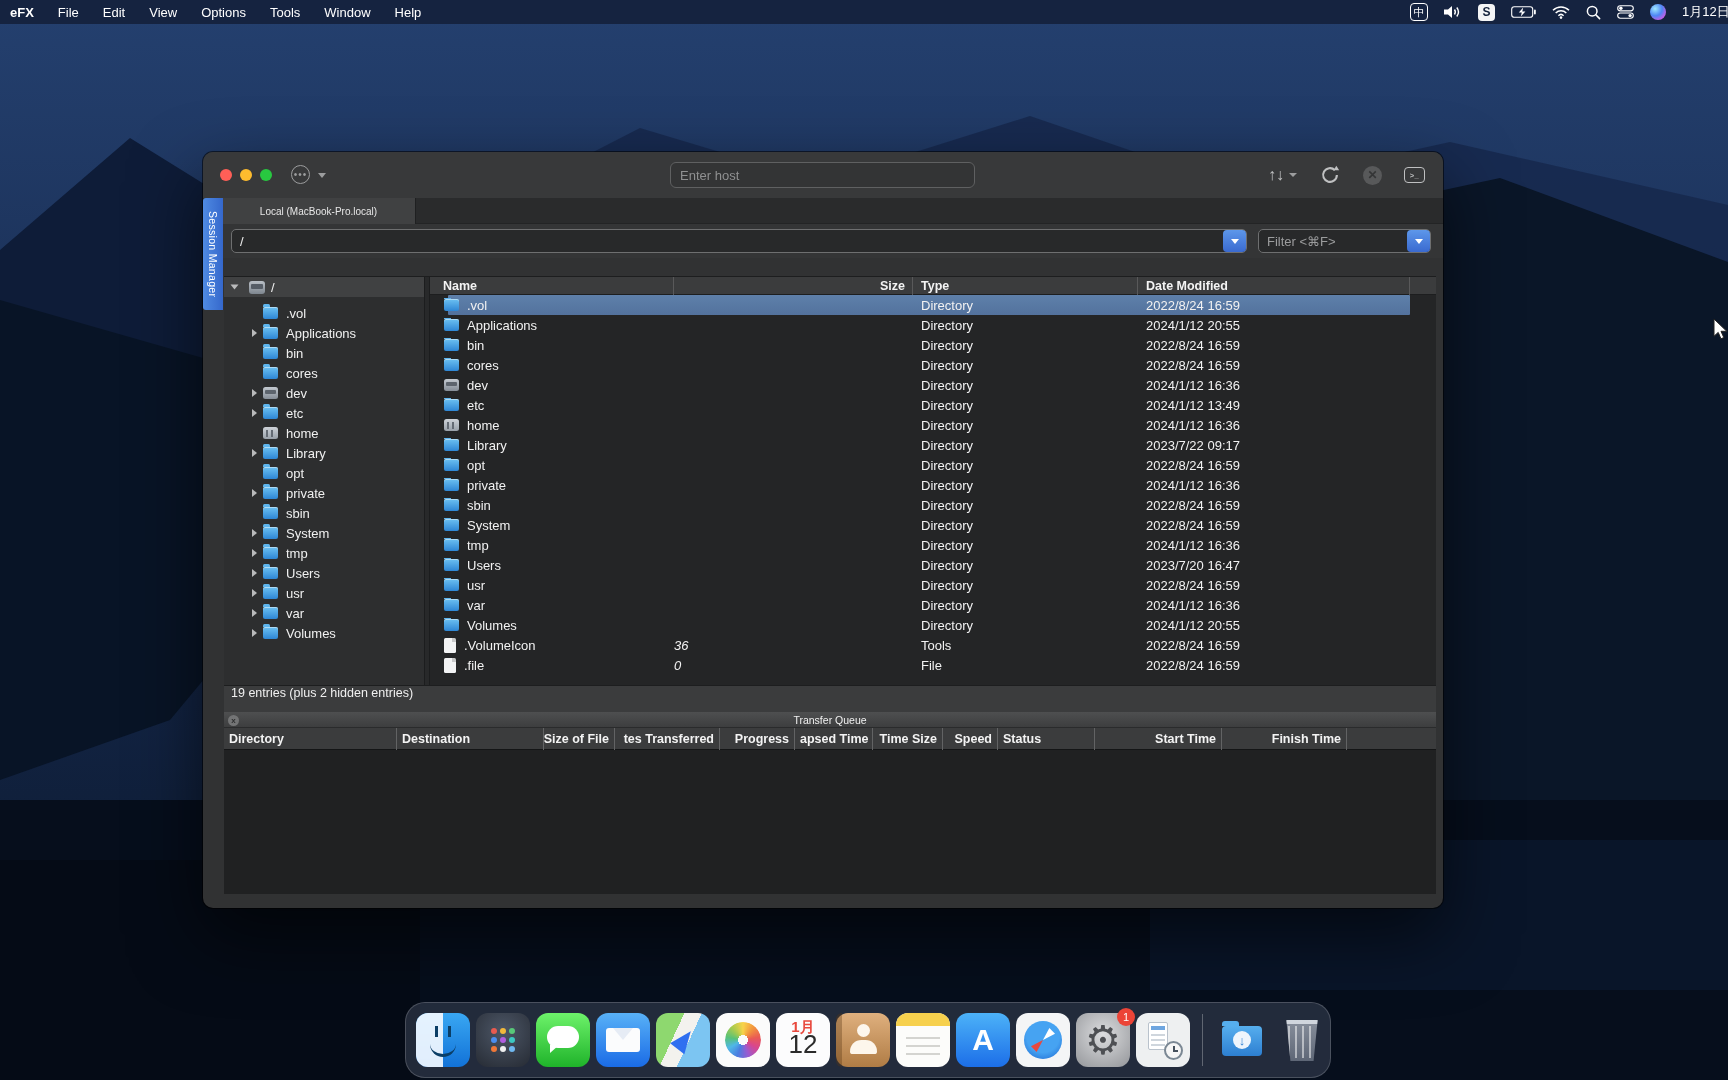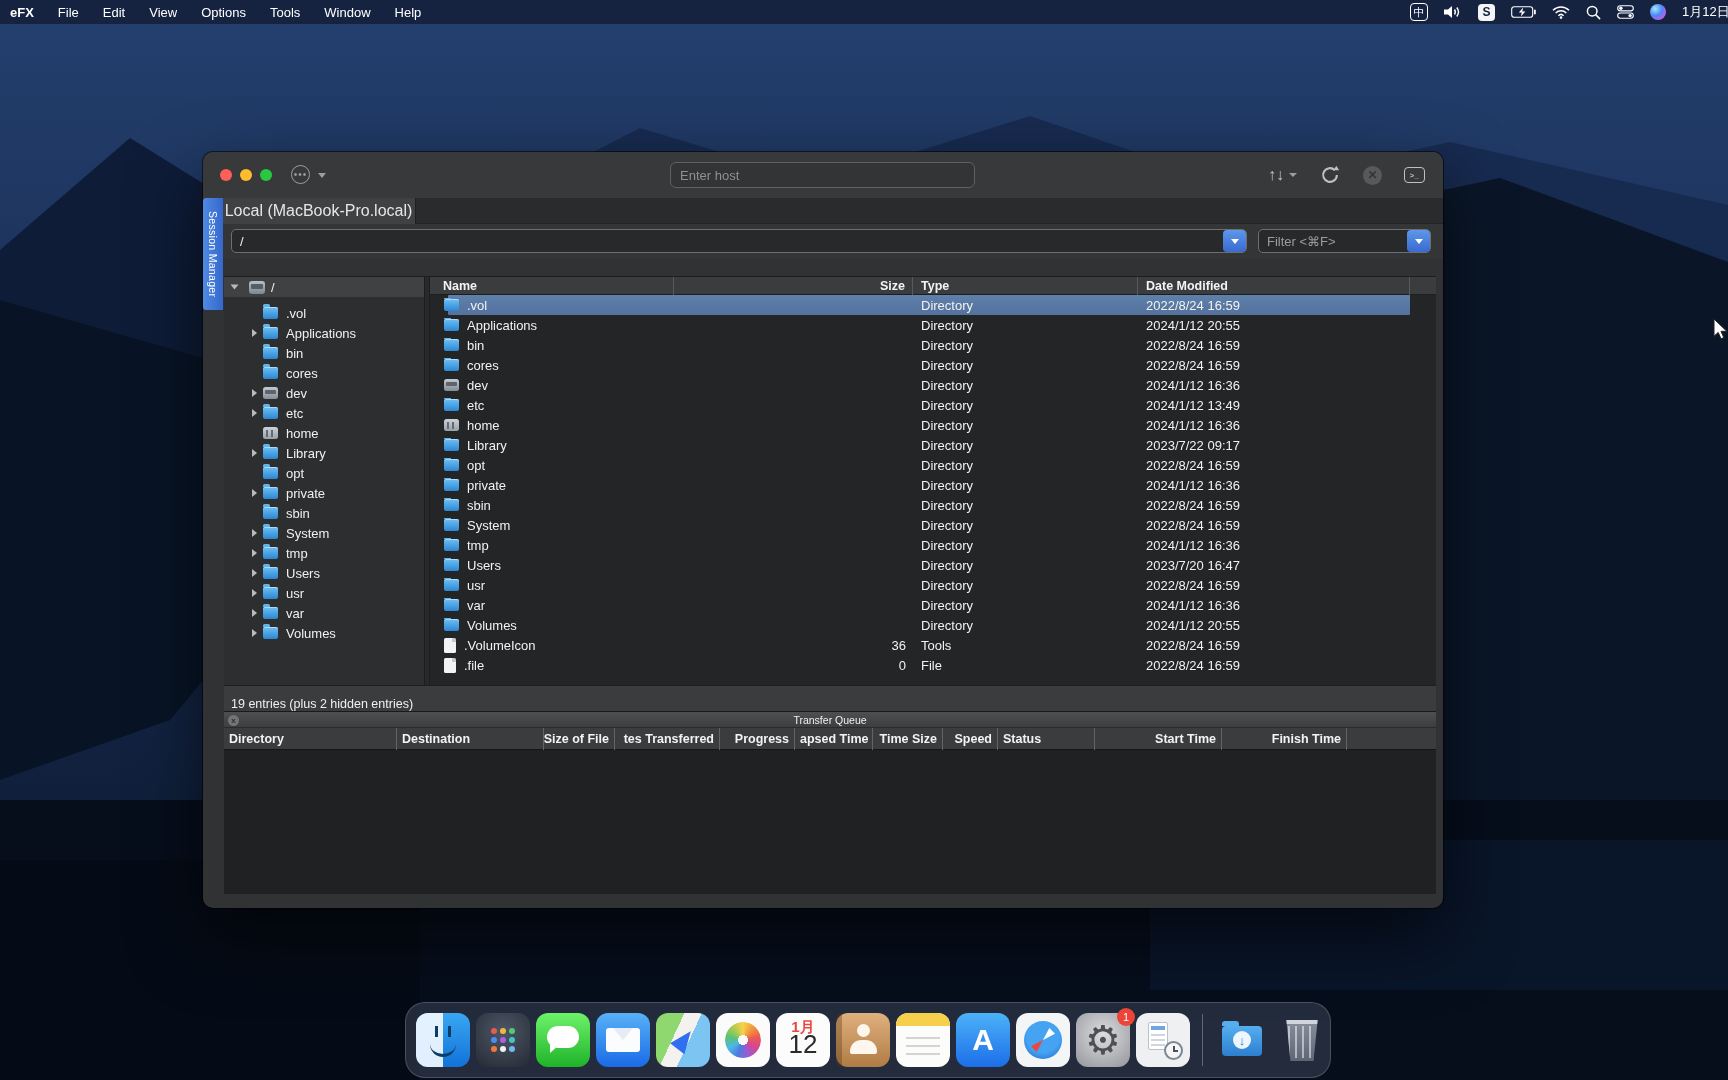--- a/index.html
+++ b/index.html
@@ -51,21 +51,21 @@
     border-top:4.5px solid #9c9d9e; }
   .ic-disconnect { width:19px; height:19px; border-radius:50%; background:#58595a;
     color:#343536; font-size:12px; font-weight:700; display:flex; align-items:center; justify-content:center; }
   .ic-terminal { width:21px; height:16px; border:1.7px solid #bfc0c1; border-radius:4px;
     color:#bfc0c1; font-size:7.5px; font-weight:700; display:flex; align-items:center; justify-content:center; letter-spacing:.5px; }
 
   
   .tabbar { position:absolute; left:0; top:46px; right:0; height:26px; background:#2a2b2c;
     border-bottom:1px solid #232425; }
   .tab { position:absolute; left:19px; top:0; width:194px; height:26px; background:#404142;
-    color:#e6e6e6; font-size:16px; display:flex; align-items:center; justify-content:center;
+    color:#e6e6e6; font-size:10px; display:flex; align-items:center; justify-content:center;
     border-right:1px solid #1f2021; }
   .session-tab { position:absolute; left:0; top:46px; width:20px; height:112px;
     background:linear-gradient(90deg,#4f8ae2,#3568cc); border-radius:3px 0 0 3px;
     color:#fff; font-size:10.5px; writing-mode:vertical-rl;
     display:flex; align-items:center; justify-content:center; letter-spacing:.3px; z-index:5; }
 
   
   .toolbar { position:absolute; left:0; top:72px; right:0; height:34px; background:#343536; }
   .combo { position:absolute; top:5px; height:24px; background:#28292a; border:1px solid #6e6f70; border-radius:5px; }
   .combo input { position:absolute; inset:0; background:transparent; border:none; outline:none;
@@ -120,26 +120,26 @@
   .fl-header .hcell { height:18px; display:flex; align-items:center; border-right:1px solid #59595a; }
   .h-name { padding-left:13px; }
   .h-size { justify-content:flex-end; padding-right:7px; }
   .h-type, .h-date { padding-left:8px; }
   .h-fill { border-right:none !important; }
   .fl-row { height:20px; color:#f2f2f2; font-size:13px; position:relative; }
   .fl-row.selected::before { content:''; position:absolute; left:18px; right:26px; top:0; bottom:0;
     background:linear-gradient(#5e80aa,#53729d); border-radius:1px; }
   .fl-row .cell { position:relative; z-index:1; white-space:nowrap; overflow:hidden; }
   .c-name { display:flex; align-items:center; gap:8px; padding-left:14px; }
-  .c-size { text-align:right; padding-right:7px; }
+  .c-size { padding-right:7px;font-style:italic; }
   .c-type, .c-date { padding-left:8px; }
 
   
-  .statusbar { position:absolute; left:21px; top:534px; width:1212px; height:26px; background:#3b3c3d;
-    color:#f0f0f0; font-size:12.5px; display:flex; align-items:flex-end; padding-left:7px;
+  .statusbar { position:absolute; left:21px; top:534px; width:1212px; height:40px; background:#3b3c3d;
+    color:#f0f0f0; font-size:12.5px; display:flex; align-items:flex-start; padding-left:7px;
     border-bottom:1px solid #191a1b; }
   .q-titlebar { position:absolute; left:21px; top:560px; width:1212px; height:16px;
     background:linear-gradient(#4e4f50,#3d3e3f); color:#f0f0f0; font-size:10.5px;
     display:flex; align-items:center; justify-content:center; border-bottom:1px solid #2a2b2c; }
   .q-close { position:absolute; left:4px; top:2.5px; width:11px; height:11px; border-radius:50%;
     background:#737475; color:#2e2f30; font-size:8px; font-weight:700; line-height:11px; text-align:center; }
   .q-header { position:absolute; left:21px; top:576px; width:1212px; height:22px; background:#3b3c3d;
     display:flex; color:#f3f3f3; font-size:12.5px; font-weight:600; border-bottom:1px solid #141516; }
   .q-col { height:22px; display:flex; align-items:center; border-right:1px solid #626364;
     padding:0 5px; white-space:nowrap; overflow:hidden; flex:none; }

